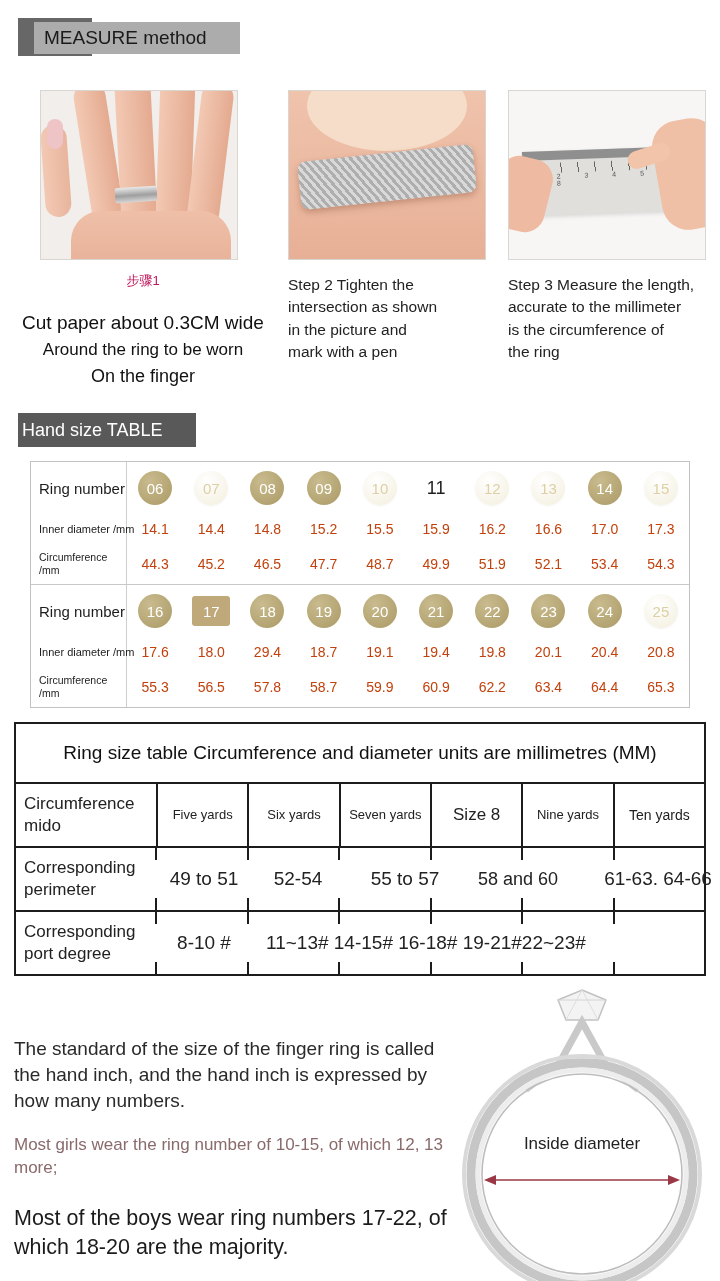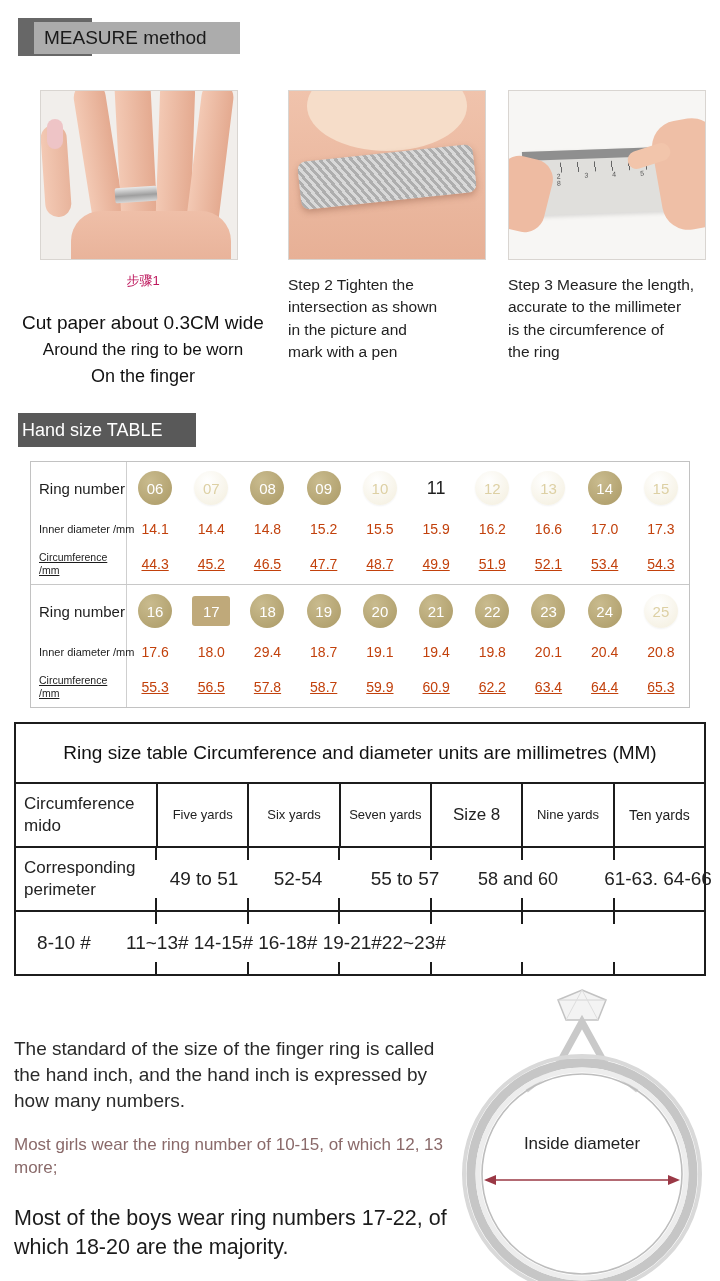--- a/index.html
+++ b/index.html
@@ -62,21 +62,21 @@
   .hand-badge{margin:26px 0 0 18px;width:174px;height:34px;background:#595959;color:#fff;
     font-size:18px;display:flex;align-items:center;padding-left:4px;}
   
   .hand-table{margin:14px 30px 0 30px;border:1px solid #c2c2c2;}
   .hgroup{display:grid;grid-template-columns:96px repeat(10,1fr);}
   .hgroup2{border-top:1px solid #c8c8c8;}
   .hcell{display:flex;align-items:center;justify-content:center;}
   .hlbl{border-right:1px solid #cfcfcf;justify-content:flex-start;padding-left:8px;}
   .r-num{height:52px;}
   .r-id{height:30px;}
-  .r-ci{height:40px;text-decoration:underline;}
+  .r-ci{height:40px;}
   .lbl-ring{font-size:15px;color:#1c1c1c;}
   .lbl-id{font-size:11px;white-space:nowrap;color:#1c1c1c;}
   .lbl-ci{font-size:10.5px;line-height:1.2;color:#1c1c1c;}
   .val{font-size:14px;color:#c2410c;font-weight:500;}
   .circle{width:34px;height:34px;border-radius:50%;background:radial-gradient(circle at 35% 30%,#c9bb8e,#ab9a66);
     color:#fff;font-size:15px;display:flex;align-items:center;justify-content:center;}
   .circle.faint{background:radial-gradient(circle at 40% 30%,#ffffff,#f3eedd);color:#ddd0a4;box-shadow:0 1px 2px rgba(0,0,0,.05);}
   .circle.plain{background:none;color:#1f1f1f;font-size:18px;font-weight:500;}
   .circle.square{border-radius:3px;width:38px;height:30px;background:#bfa97a;}
   
@@ -338,20 +338,21 @@
       <div class="tick t tk2"></div>
     <div class="tick t tk3"></div>
       <div class="tick t tk4"></div>
       <div class="tick t tk5"></div>
     <div class="tick b tk0"></div>
       <div class="tick b tk1"></div>
       <div class="tick b tk2"></div>
     <div class="tick b tk3"></div>
       <div class="tick b tk4"></div>
       <div class="tick b tk5"></div>
+    <div class="st-rowlbl">Corresponding port degree</div>
     <div class="st-vals">
       <span class="dv0">8-10 #</span>
       <span class="dv1">11~13# 14-15# 16-18# 19-21#22~23#</span>
     </div>
   </div>
 </div>
 
 <div class="bottom">
   <div class="notes">
     <div class="note1">The standard of the size of the finger ring is called the hand inch, and the hand inch is expressed by how many numbers.</div>

